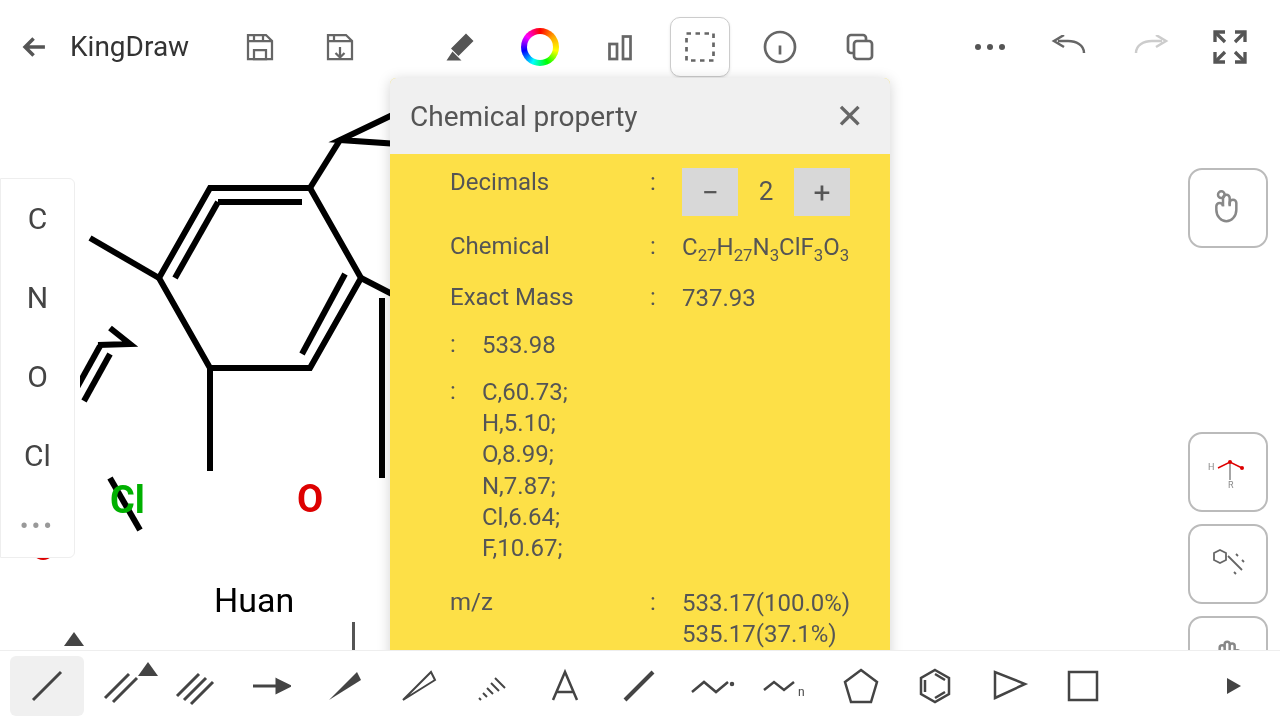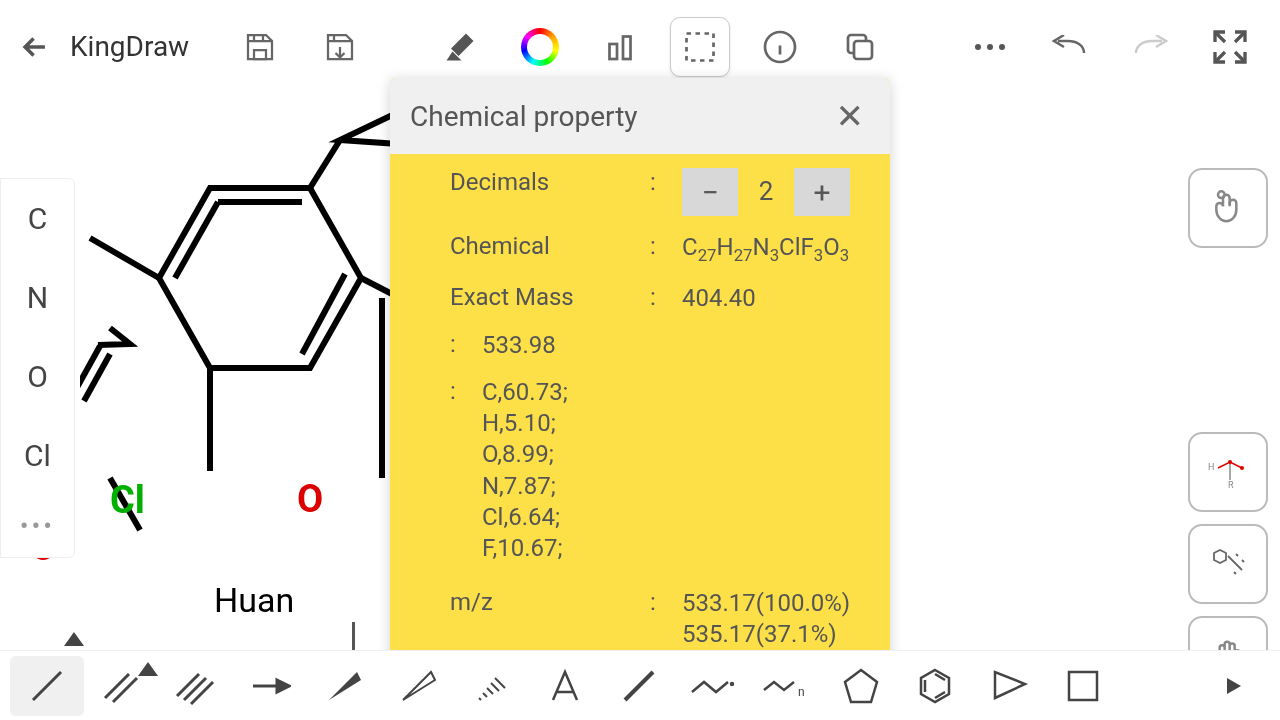--- a/index.html
+++ b/index.html
@@ -233,21 +233,21 @@
         </div>
       </div>
       <div class="prop-row">
         <div class="prop-label">Chemical</div>
         <div class="prop-colon">:</div>
         <div class="prop-value formula">C<sub>27</sub>H<sub>27</sub>N<sub>3</sub>ClF<sub>3</sub>O<sub>3</sub></div>
       </div>
       <div class="prop-row">
         <div class="prop-label">Exact Mass</div>
         <div class="prop-colon">:</div>
-        <div class="prop-value">404.40</div>
+        <div class="prop-value">737.93</div>
       </div>
       <div class="prop-row">
         <div class="prop-colon">:</div>
         <div class="prop-value">533.98</div>
       </div>
       <div class="prop-row">
         <div class="prop-colon">:</div>
         <div class="prop-value" style="white-space:pre-line">C,60.73;
 H,5.10;
 O,8.99;

